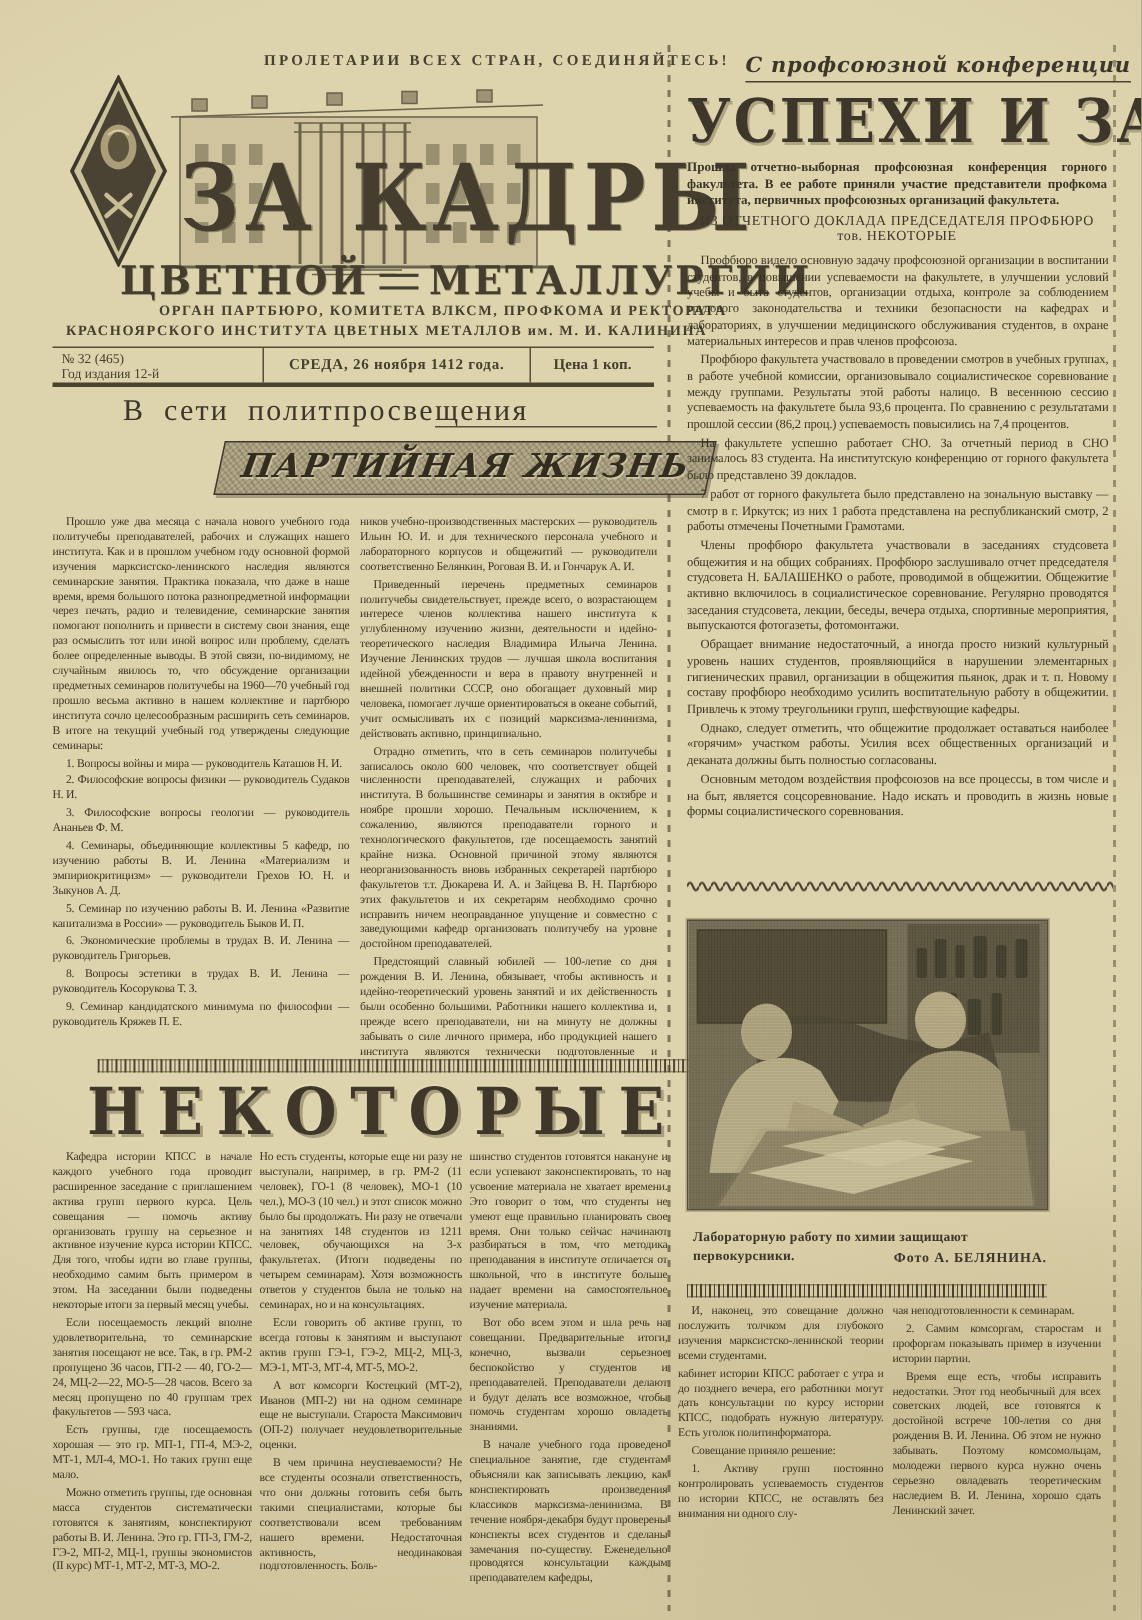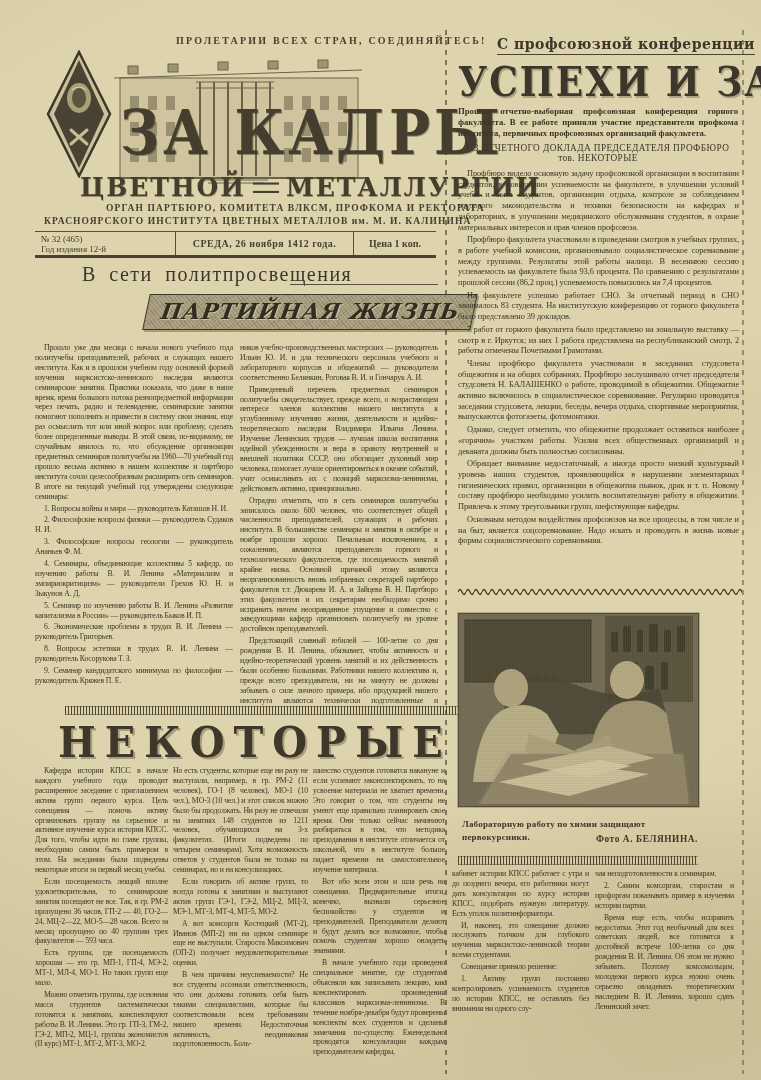--- a/index.html
+++ b/index.html
@@ -36,21 +36,21 @@
       repeating-linear-gradient(-45deg, rgba(60,52,36,.18) 0 1px, transparent 1px 3px),
       #b4aa89;
     border:1.5px solid #3e382b;box-shadow:2px 2px 0 rgba(62,54,38,.35);
     padding:3px 14px 5px 14px;}
   .banner span{display:inline-block;transform:skewX(3deg);font-family:"DejaVu Serif",serif;
     font-style:italic;font-weight:bold;font-size:22px;letter-spacing:1px;color:#332d20;
     text-shadow:1px 1px 0 rgba(240,232,200,.5);white-space:nowrap;}
   .headline-bottom{font-family:"DejaVu Serif",serif;font-weight:bold;font-size:40px;letter-spacing:9px;
     color:#3e372a;transform:scaleY(1.08);transform-origin:left top;white-space:nowrap;
     text-shadow:2px 2px 0 rgba(70,60,38,.35), -1px -1px 0 rgba(235,226,190,.4);}
-  .kicker-right{font-family:"DejaVu Serif",serif;font-weight:bold;font-size:14px;color:#3d362a;
+  .kicker-right{font-family:"DejaVu Serif",serif;font-style:italic;font-weight:bold;font-size:14px;color:#3d362a;
     border-bottom:1.5px solid #4a4330;padding-bottom:2px;letter-spacing:.5px;white-space:nowrap;}
   .headline-right{font-family:"DejaVu Serif",serif;font-weight:bold;font-size:36px;color:#3d362a;
     letter-spacing:2px;transform:scaleY(1.12);transform-origin:center top;white-space:nowrap;
     text-shadow:1.5px 1.5px 0 rgba(70,60,38,.3);}
   .subhead{font-weight:normal;font-size:9.3px;letter-spacing:.4px;text-align:center;color:#3d362a;}
   
   .col{overflow:hidden;text-align:justify;color:rgba(52,46,31,.95);}
   .col p{margin:0 0 2px 0;text-indent:9px;}
   .small{font-size:7.8px;line-height:9.9px;letter-spacing:-.15px;}
   .rbody{font-size:8.4px;line-height:10.7px;letter-spacing:-.1px;}
@@ -209,22 +209,22 @@
   <div class="abs subhead" style="left:458px;top:143px;width:280px;">
     <div>ИЗ ОТЧЕТНОГО ДОКЛАДА ПРЕДСЕДАТЕЛЯ ПРОФБЮРО</div>
     <div>тов. НЕКОТОРЫЕ</div>
   </div>
   <div class="abs col rbody" style="left:458px;top:169px;width:281px;height:410px;">
     <p>Профбюро видело основную задачу профсоюзной организации в воспитании студентов, в повышении успеваемости на факультете, в улучшении условий учебы и быта студентов, организации отдыха, контроле за соблюдением трудового законодательства и техники безопасности на кафедрах и лабораториях, в улучшении медицинского обслуживания студентов, в охране материальных интересов и прав членов профсоюза.</p>
     <p>Профбюро факультета участвовало в проведении смотров в учебных группах, в работе учебной комиссии, организовывало социалистическое соревнование между группами. Результаты этой работы налицо. В весеннюю сессию успеваемость на факультете была 93,6 процента. По сравнению с результатами прошлой сессии (86,2 проц.) успеваемость повысились на 7,4 процентов.</p>
     <p>На факультете успешно работает СНО. За отчетный период в СНО занималось 83 студента. На институтскую конференцию от горного факультета было представлено 39 докладов.</p>
     <p>7 работ от горного факультета было представлено на зональную выставку — смотр в г. Иркутск; из них 1 работа представлена на республиканский смотр, 2 работы отмечены Почетными Грамотами.</p>
     <p>Члены профбюро факультета участвовали в заседаниях студсовета общежития и на общих собраниях. Профбюро заслушивало отчет председателя студсовета Н. БАЛАШЕНКО о работе, проводимой в общежитии. Общежитие активно включилось в социалистическое соревнование. Регулярно проводятся заседания студсовета, лекции, беседы, вечера отдыха, спортивные мероприятия, выпускаются фотогазеты, фотомонтажи.</p>
+    <p>Обращает внимание недостаточный, а иногда просто низкий культурный уровень наших студентов, проявляющийся в нарушении элементарных гигиенических правил, организации в общежития пьянок, драк и т. п. Новому составу профбюро необходимо усилить воспитательную работу в общежитии. Привлечь к этому треугольники групп, шефствующие кафедры.</p>
     <p>Однако, следует отметить, что общежитие продолжает оставаться наиболее «горячим» участком работы. Усилия всех общественных организаций и деканата должны быть полностью согласованы.</p>
-    <p>Обращает внимание недостаточный, а иногда просто низкий культурный уровень наших студентов, проявляющийся в нарушении элементарных гигиенических правил, организации в общежития пьянок, драк и т. п. Новому составу профбюро необходимо усилить воспитательную работу в общежитии. Привлечь к этому треугольники групп, шефствующие кафедры.</p>
     <p>Основным методом воздействия профсоюзов на все процессы, в том числе и на быт, является соцсоревнование. Надо искать и проводить в жизнь новые формы социалистического соревнования.</p>
   </div>
 
   <div class="abs" style="left:458px;top:582px;">
     <svg width="284" height="10" viewBox="0 0 284 10">
       <defs>
         <pattern id="wv" width="8" height="10" patternUnits="userSpaceOnUse">
           <path d="M0 6 Q2 1 4 6 T8 6" fill="none" stroke="#453e2e" stroke-width="1.4"></path>
         </pattern>
       </defs>
@@ -265,22 +265,22 @@
     </svg>
     <div class="abs grain" style="left:0;top:0;width:239px;height:192px;"></div>
   </div>
 
   <div class="abs caption" style="left:462px;top:818px;width:236px;">Лабораторную работу по химии защищают первокурсники.</div>
   <div class="abs credit" style="left:462px;top:834px;width:236px;">Фото А. БЕЛЯНИНА.</div>
 
   <div class="abs comb" style="left:458px;top:856px;width:240px;"></div>
 
   <div class="abs col small" style="left:452px;top:869px;width:137px;height:190px;">
+    <p>И, наконец, это совещание должно послужить толчком для глубокого изучения марксистско-ленинской теории всеми студентами.</p>
     <p style="text-indent:0;">кабинет истории КПСС работает с утра и до позднего вечера, его работники могут дать консультации по курсу истории КПСС, подобрать нужную литературу. Есть уголок политинформатора.</p>
-    <p>И, наконец, это совещание должно послужить толчком для глубокого изучения марксистско-ленинской теории всеми студентами.</p>
     <p>Совещание приняло решение:</p>
     <p>1. Активу групп постоянно контролировать успеваемость студентов по истории КПСС, не оставлять без внимания ни одного слу-</p>
   </div>
   <div class="abs col small" style="left:595px;top:869px;width:139px;height:190px;">
     <p style="text-indent:0;">чая неподготовленности к семинарам.</p>
     <p>2. Самим комсоргам, старостам и профоргам показывать пример в изучении истории партии.</p>
     <p>Время еще есть, чтобы исправить недостатки. Этот год необычный для всех советских людей, все готовятся к достойной встрече 100-летия со дня рождения В. И. Ленина. Об этом не нужно забывать. Поэтому комсомольцам, молодежи первого курса нужно очень серьезно овладевать теоретическим наследием В. И. Ленина, хорошо сдать Ленинский зачет.</p>
   </div>
 
 </div>

